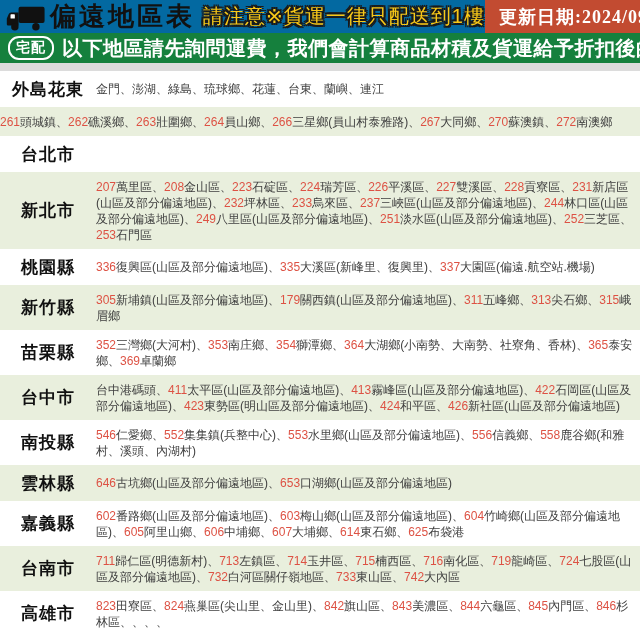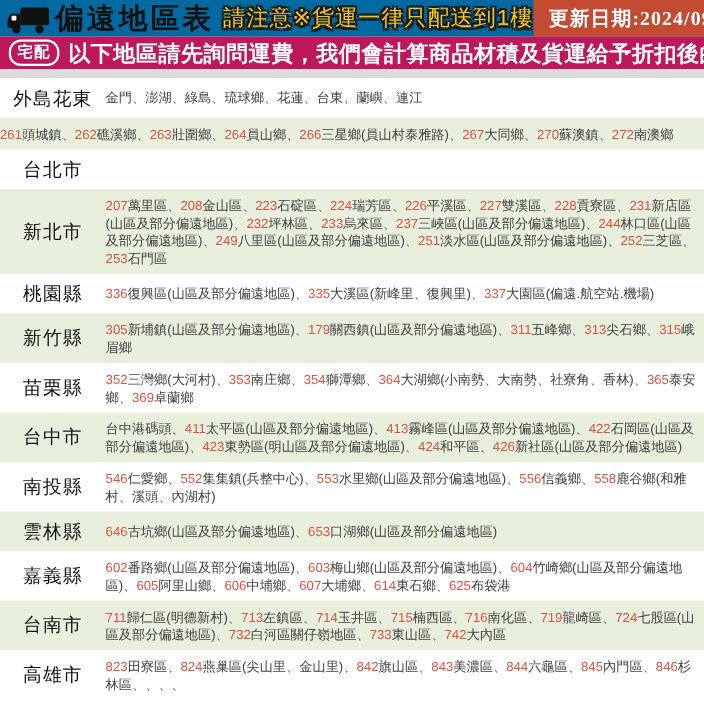--- a/index.html
+++ b/index.html
@@ -24,38 +24,38 @@
                  0 -2px 0 #1a1a1a,0 2px 0 #1a1a1a;
   }
   .datebox{
     margin-left:auto;height:33px;background:#c24b31;color:#fff;
     display:flex;align-items:center;padding:0 12px 0 14px;
     font-family:"Liberation Serif","DejaVu Serif",serif;
     font-size:18px;font-weight:bold;letter-spacing:1px;flex:none;
   }
   
   .notice{
-    height:30px;background:#be185d;color:#fff;display:flex;align-items:center;
+    height:30px;background:#15803d;color:#fff;display:flex;align-items:center;
     padding:0 8px;white-space:nowrap;
   }
   .badge{
     border:2px solid #fff;border-radius:11px;padding:0 6px;height:20px;
     display:flex;align-items:center;font-size:14px;font-weight:bold;
     margin-right:8px;flex:none;letter-spacing:1px;
   }
   .notice-text{font-size:20px;font-weight:bold;letter-spacing:0.5px;}
   
   .divider{height:8px;background:#dcdcdc;}
   
   .tbl{width:640px;}
   .row{display:flex;background:#ffffff;padding:6.5px 0;}
   .row.alt{background:#e9efdd;}
   .region{
     flex:none;width:96px;display:flex;align-items:center;justify-content:center;
-    font-size:17px;font-weight:normal;color:#111;letter-spacing:1px;
+    font-size:17px;font-weight:bold;color:#111;letter-spacing:1px;
   }
   .areas{
     flex:1;display:flex;align-items:center;flex-wrap:wrap;
     font-size:12px;line-height:16px;color:#404040;padding-right:4px;
     word-break:break-all;display:block;align-self:center;
   }
   .code{color:#dd5244;}
 </style>
 </head>
 <body>

